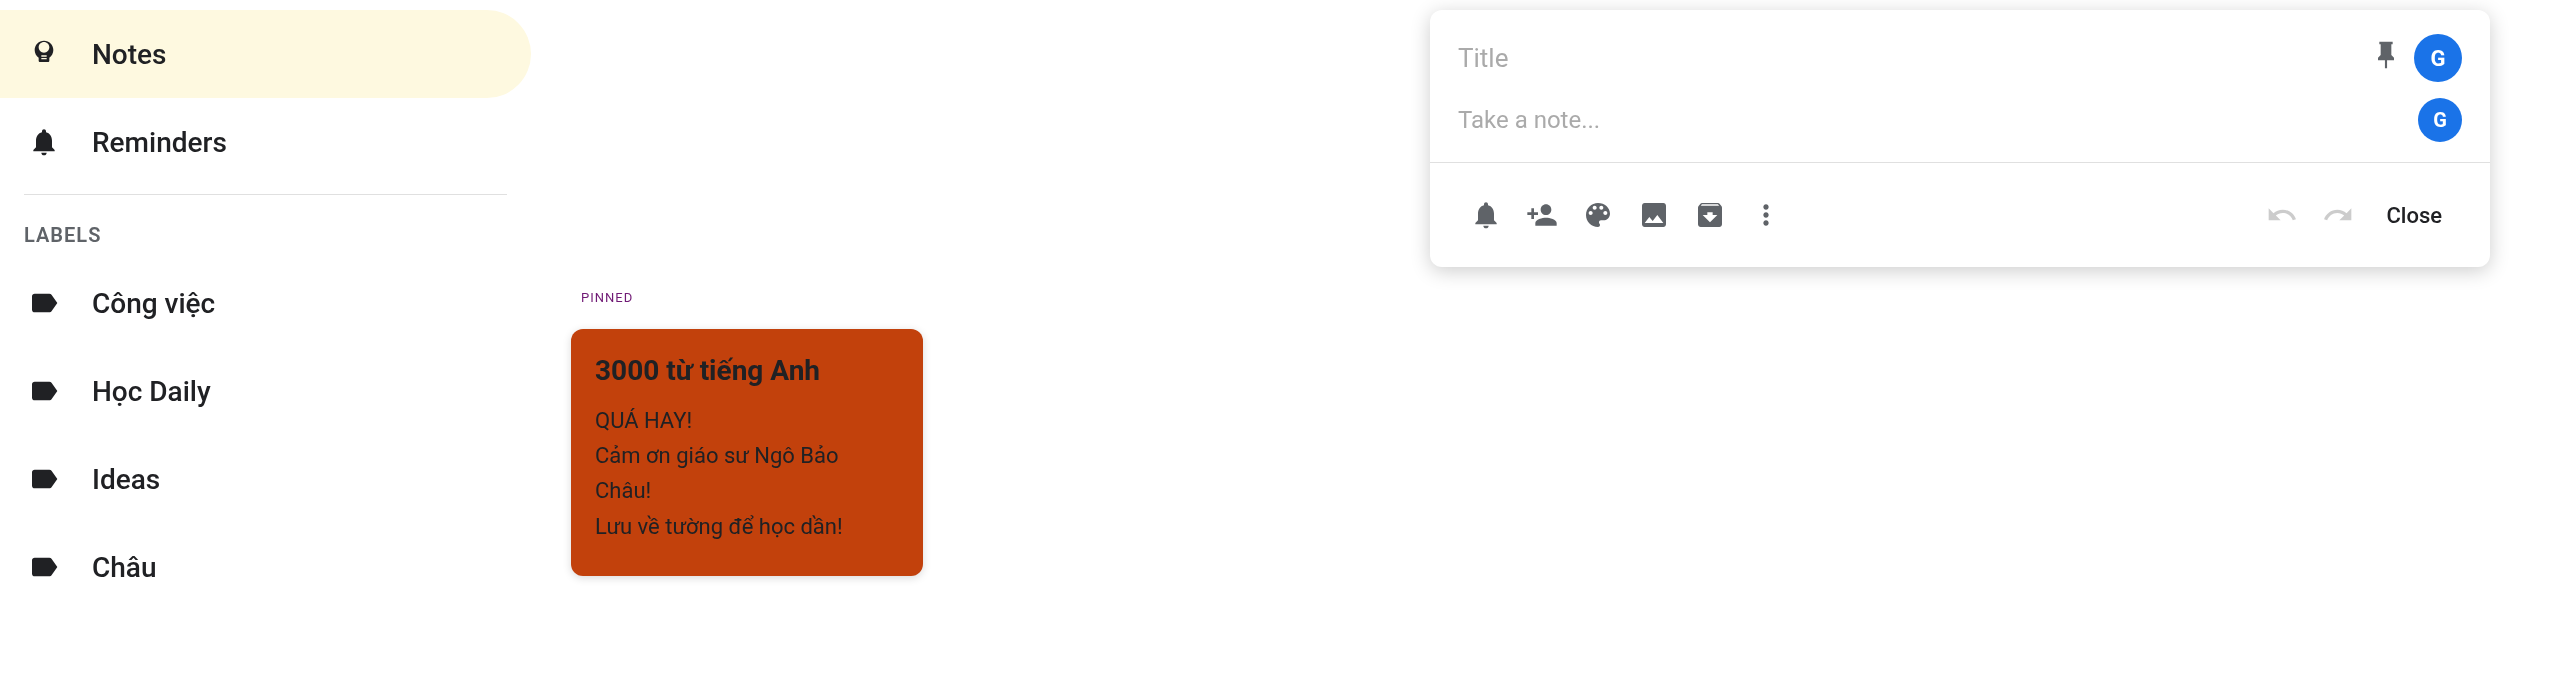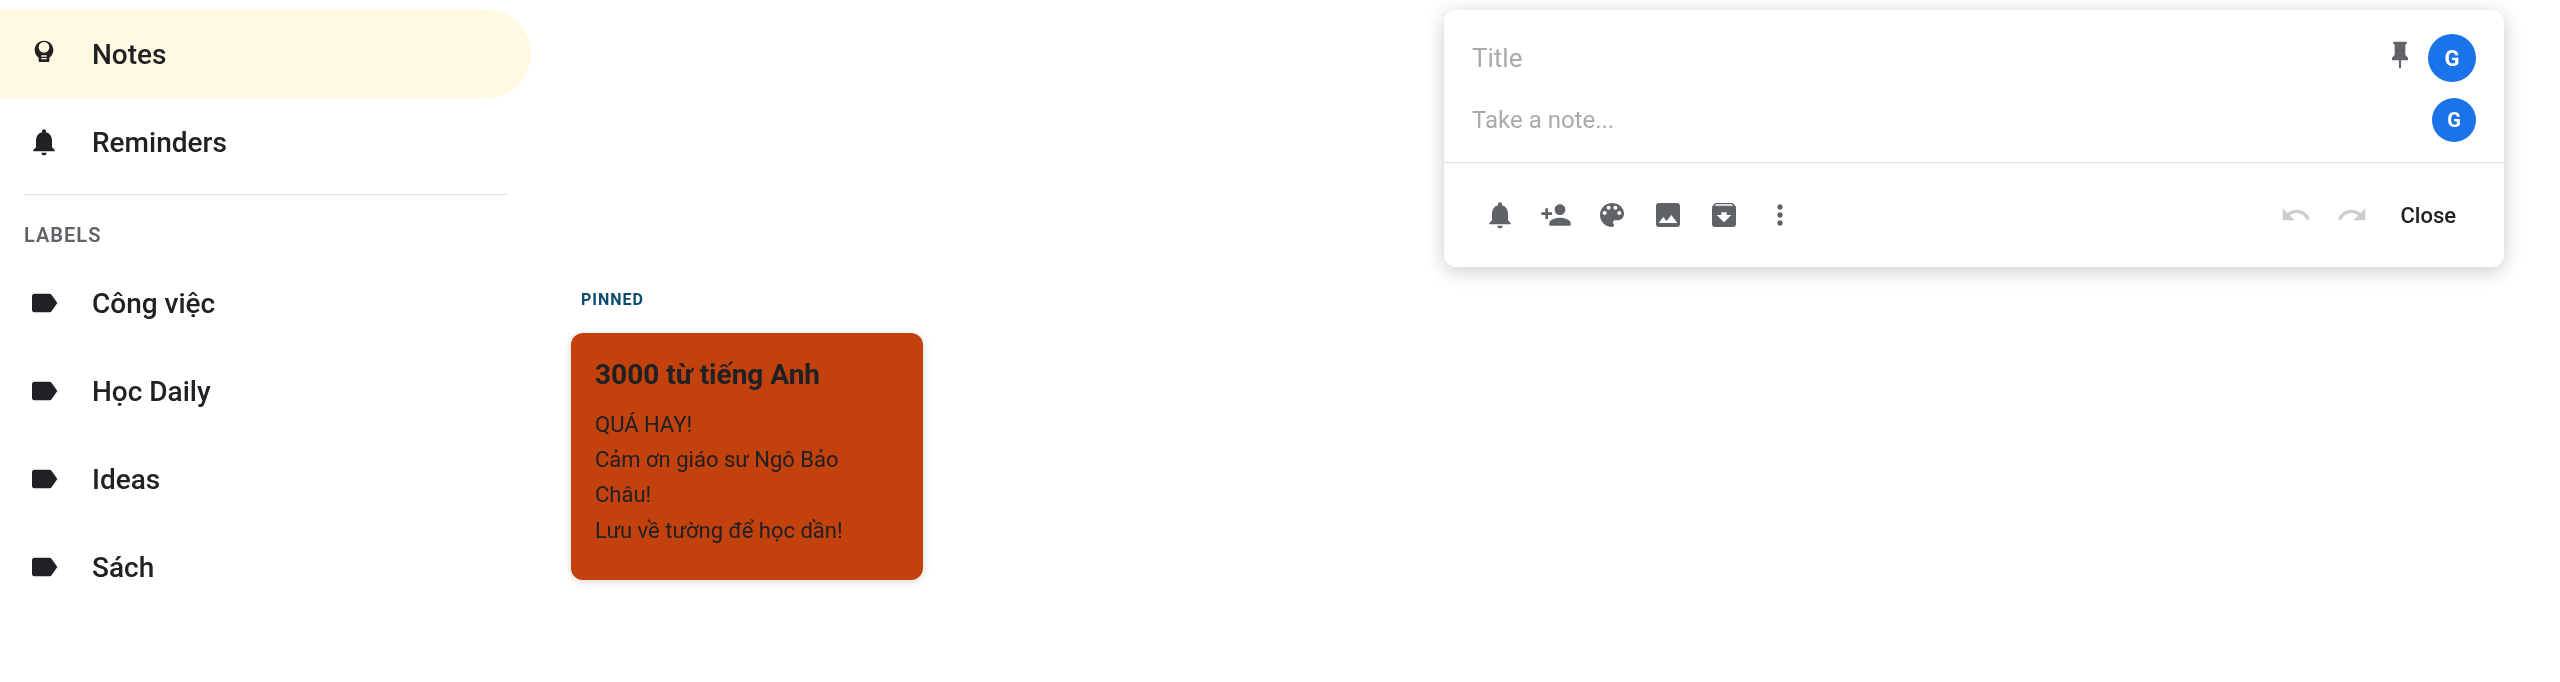--- a/index.html
+++ b/index.html
@@ -62,23 +62,23 @@
     }
 
     
     .main-content {
       flex: 1;
       padding: 30px 40px;
       position: relative;
     }
 
     .pinned-label {
-      font-size: 16px;
-      font-weight: 700;
-      color: #0c4a6e;
+      font-size: 13px;
+      font-weight: 400;
+      color: #701a75;
       letter-spacing: 1px;
       margin-bottom: 24px;
       padding-left: 10px;
     }
 
     
     .note-card {
       width: 352px;
       background: #c2410c;
       border-radius: 12px;
@@ -96,21 +96,21 @@
     .note-body {
       font-size: 22px;
       color: #202124;
       line-height: 1.6;
     }
 
     
     .new-note-panel {
       position: absolute;
       top: 10px;
-      right: 56px;
+      right: 70px;
       width: 1060px;
       background: #fff;
       border-radius: 12px;
       box-shadow: 0 4px 20px rgba(0,0,0,0.2);
       padding: 0;
     }
 
     .new-note-title-row {
       display: flex;
       align-items: center;
@@ -272,21 +272,21 @@
     </span>
     <span>Ideas</span>
   </div>
 
   <div class="sidebar-item">
     <span class="icon">
       <svg viewBox="0 0 24 24" xmlns="http://www.w3.org/2000/svg">
         <path d="M17.63 5.84C17.27 5.33 16.67 5 16 5L5 5.01C3.9 5.01 3 5.9 3 7v10c0 1.1.9 1.99 2 1.99L16 19c.67 0 1.27-.33 1.63-.84L22 12l-4.37-6.16z"></path>
       </svg>
     </span>
-    <span>Sách</span>
+    <span>Châu</span>
   </div>
 
 </div>
 
 <div class="main-content">
 
   <div class="new-note-panel">
 
     <div class="new-note-title-row">
       <input class="new-note-title-input" type="text" placeholder="Title" style="">

